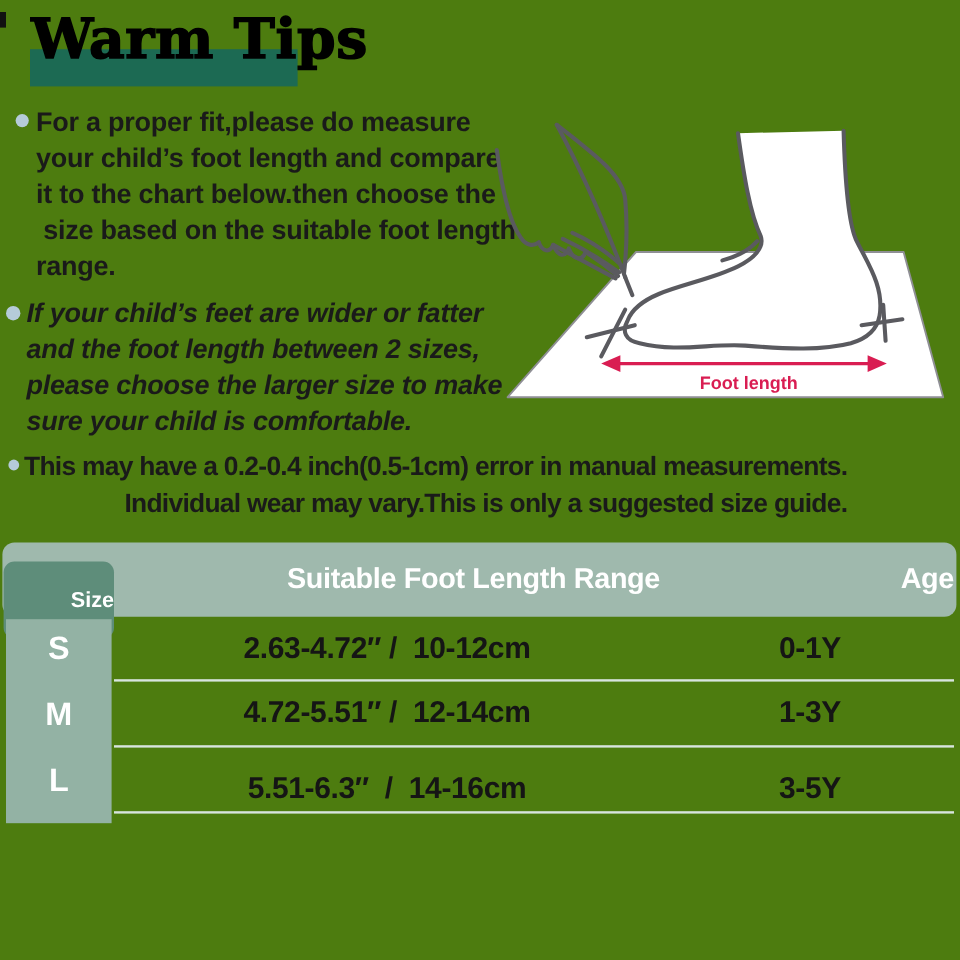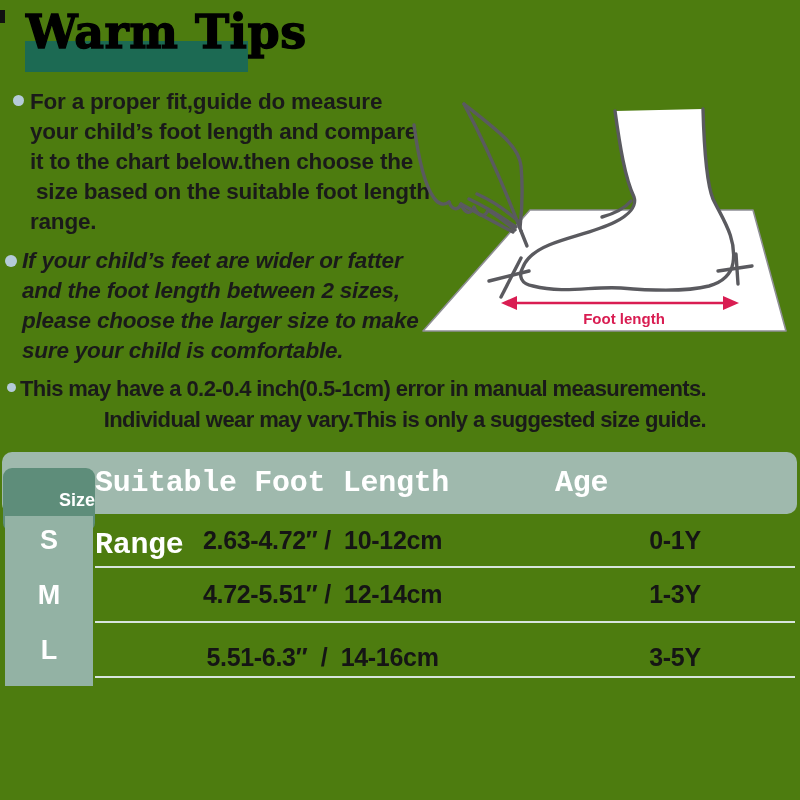--- a/index.html
+++ b/index.html
@@ -38,21 +38,21 @@
   .ink-stroke { fill:none; stroke:var(--stroke-gray,#5a5a5f); stroke-width:3.4; stroke-linecap:round; stroke-linejoin:round; }
   .thin-stroke { fill:none; stroke:var(--paper-edge,#8f8f95); stroke-width:1.6; stroke-linejoin:round; }
   .white-fill { fill:#ffffff; }
   .pink-stroke { stroke:var(--pink,#d91d52); stroke-width:2.6; }
   .pink-fill { fill:var(--pink,#d91d52); }
   .arrow-label { fill:var(--pink,#d91d52); font-family:"Liberation Sans",sans-serif; font-weight:bold; font-size:15px; }
 
   
   .size-table { position:absolute; left:0; top:452px; width:800px; height:240px; font-weight:bold; }
   .thead-bar { position:absolute; left:2px; top:0; width:795px; height:62px; background:var(--header-sage,#9fb9ad); border-radius:10px; }
-  .th { position:absolute; color:#fff; text-align:left; font-size:30px; letter-spacing:-0.3px;font-family:Liberation Mono, monospace; }
+  .th { position:absolute; color:#fff; text-align:right; font-size:24px; letter-spacing:-0.3px; }
   .th-range { left:95px; top:0; width:455px; height:62px; line-height:62px; }
   .th-age   { left:555px; top:0; width:240px; height:62px; line-height:62px; }
   .th-size  { position:absolute; left:3px; top:16px; width:92px; height:64px; line-height:64px; text-align:right;
               background:var(--size-header-green,#5e8d7a); border-radius:9px; color:#fff; font-size:18px; }
   .size-strip { position:absolute; left:5px; top:64px; width:88px; height:170px; background:var(--size-strip-sage,#93b2a4); }
   .size-letter { position:absolute; left:5px; width:88px; height:30px; line-height:30px; text-align:center; color:#fff; font-size:27px; }
   .sl-0 { top:73px; } .sl-1 { top:128px; } .sl-2 { top:183px; }
   .trow { position:absolute; left:0; width:800px; }
   .trow-0 { top:62px;  height:53px; }
   .trow-1 { top:115px; height:55px; }
@@ -70,21 +70,21 @@
 <div class="page">
 
   <div class="edge-mark"></div>
 
   <div class="title-bar"></div>
   <h1 class="page-title">Warm Tips</h1>
 
   <div class="bullet bullet1">
     <span class="dot"></span>
     <div class="lines">
-      <div>For a proper fit,guide do measure</div>
+      <div>For a proper fit,please do measure</div>
       <div>your child’s foot length and compare</div>
       <div>it to the chart below.then choose the</div>
       <div> size based on the suitable foot length</div>
       <div>range.</div>
     </div>
   </div>
 
   <div class="bullet bullet2">
     <span class="dot"></span>
     <div class="lines">

